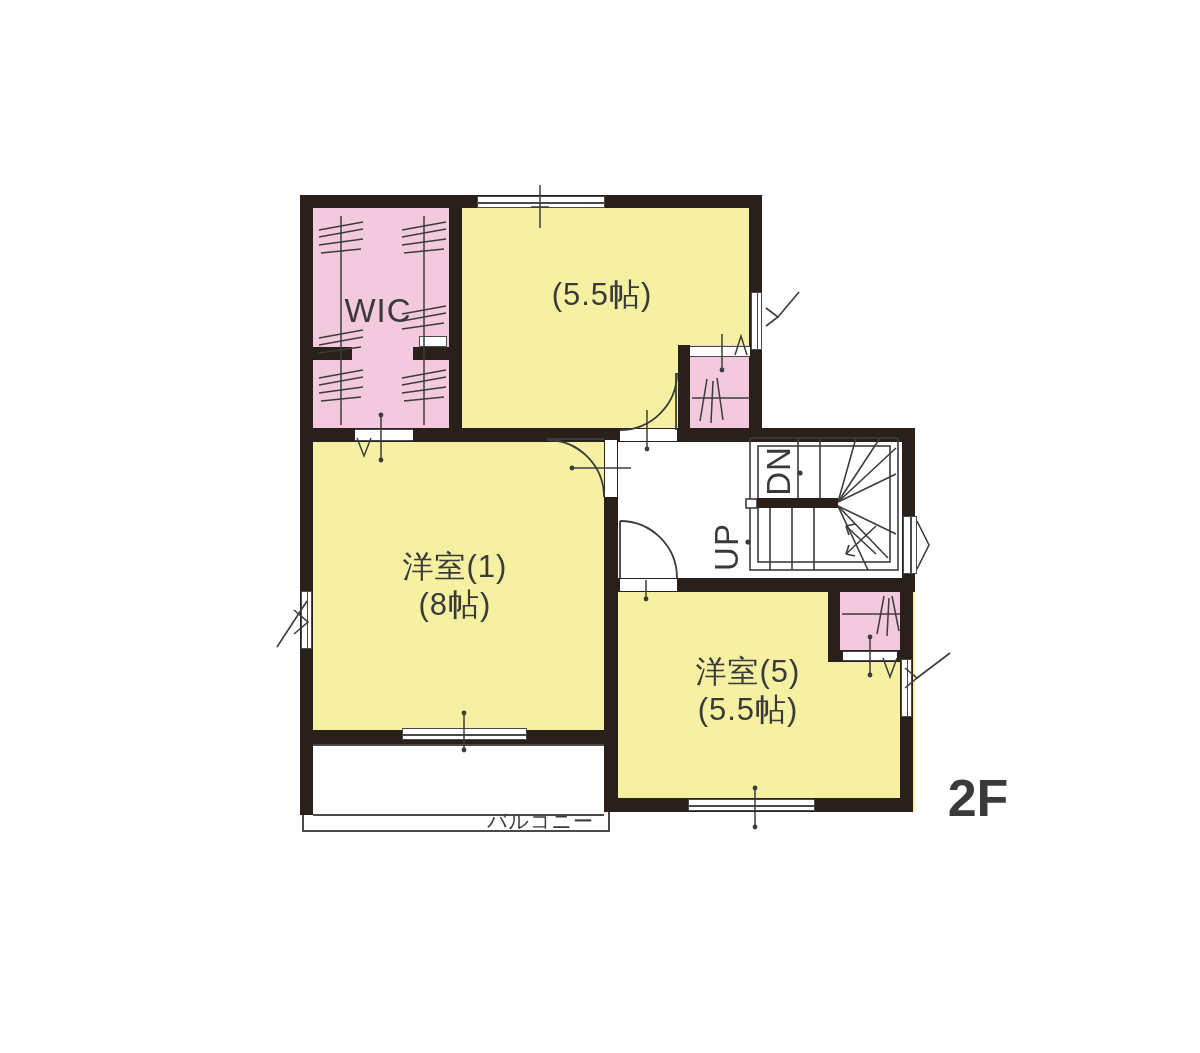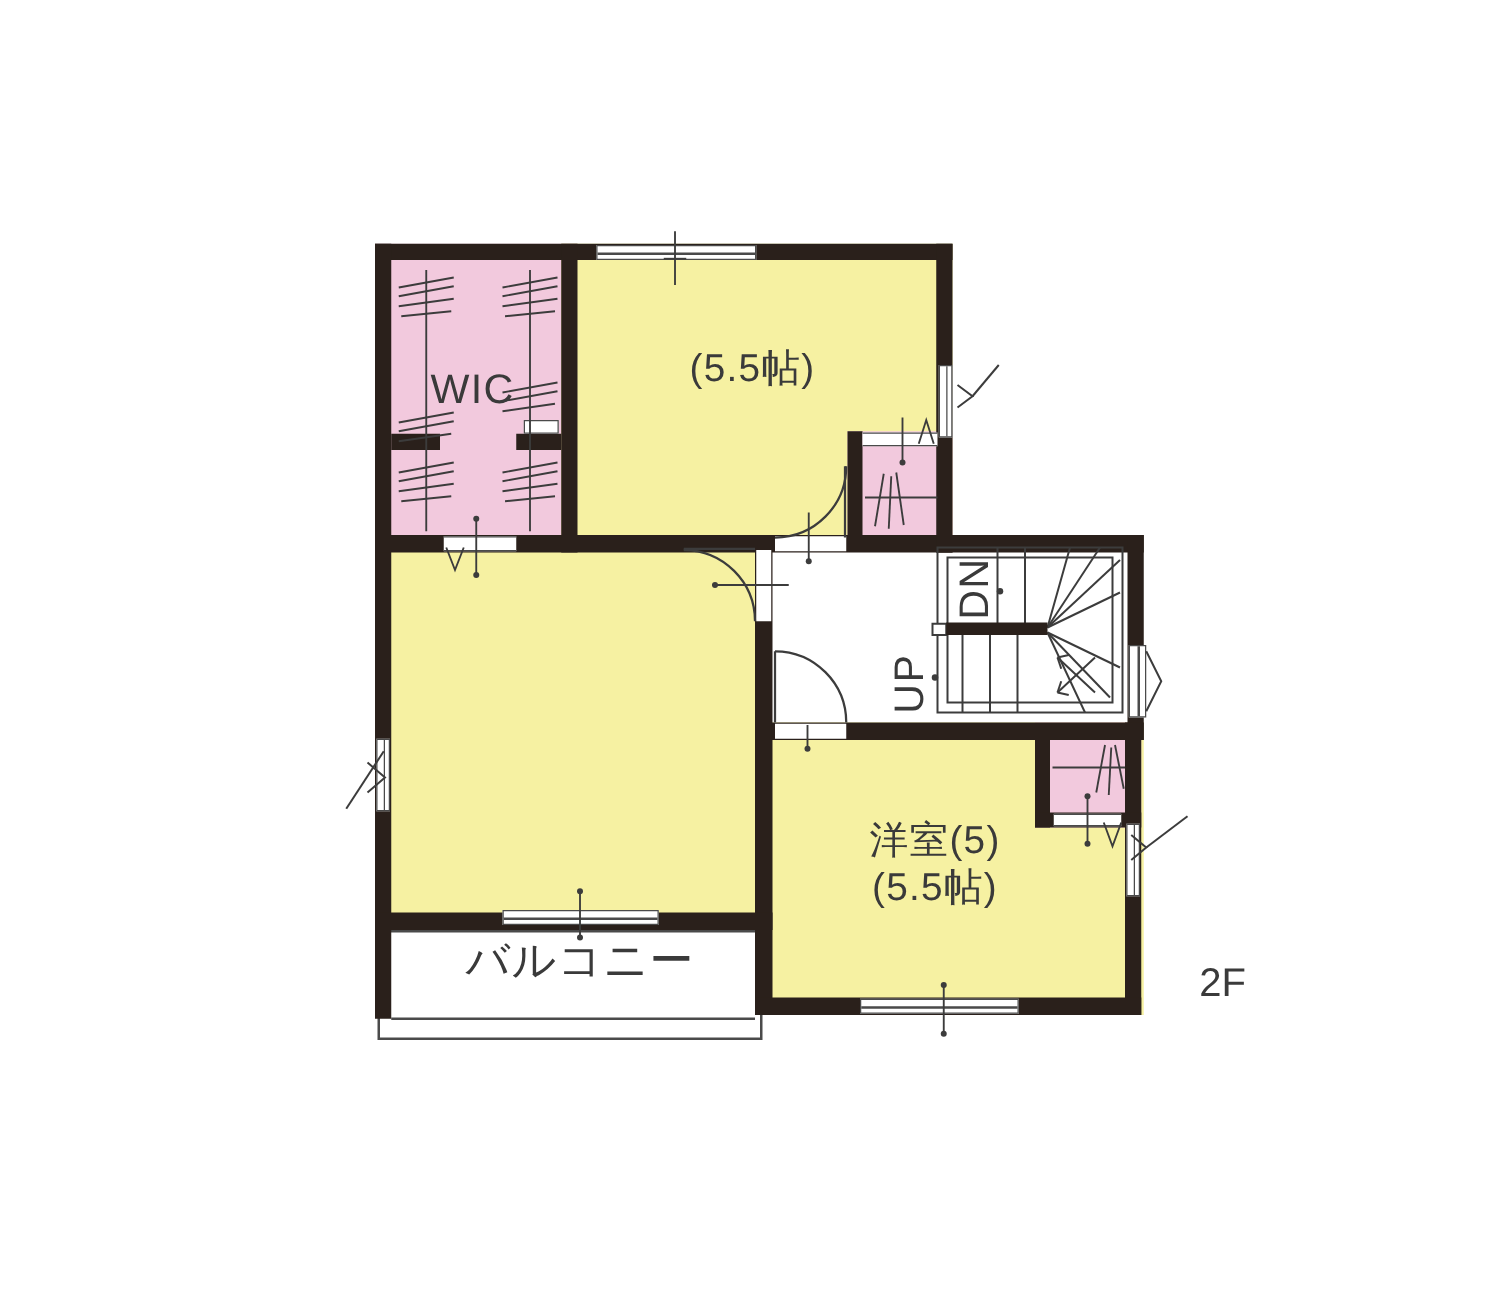--- a/index.html
+++ b/index.html
@@ -14,21 +14,21 @@
   .gap.lined{border-top:1.5px solid #4a4a4a;border-bottom:1.5px solid #4a4a4a;box-sizing:border-box;}
   .win{position:absolute;background:#ffffff;border:1.5px solid #4a4a4a;box-sizing:border-box;}
   .win .mid-h{position:absolute;left:0;right:0;top:50%;height:1.5px;background:#4a4a4a;}
   .win .mid-v{position:absolute;top:0;bottom:0;left:50%;width:1.5px;background:#4a4a4a;}
   .rail{position:absolute;border:2px solid #4a4a4a;box-sizing:border-box;background:#ffffff;}
   .rline{position:absolute;background:#4a4a4a;}
   .lbl{position:absolute;text-align:center;font-weight:500;color:var(--text,#3a3a3a);}
   .room-lbl{font-size:31px;line-height:38px;letter-spacing:1px;white-space:nowrap;}
   .rot{transform:rotate(-90deg);transform-origin:center center;font-size:33px;font-weight:500;letter-spacing:1px;}
   svg.overlay{position:absolute;left:0;top:0;color:var(--line,#3C3C3C);}
-  .floor-lbl{font-size:32px;font-weight:400;}
+  .floor-lbl{font-size:52px;font-weight:700;}
 </style>
 </head>
 <body>
 
 <div class="stage">
 
   <div class="fill pink" style="left:300px;top:195px;width:162px;height:247px;"></div>
   <div class="fill yellow" style="left:449px;top:195px;width:313px;height:247px;"></div>
   <div class="fill yellow" style="left:300px;top:428px;width:318px;height:316px;"></div>
   <div class="fill white" style="left:604px;top:428px;width:311px;height:164px;"></div>
@@ -219,25 +219,29 @@
       <line x1="917" y1="678" x2="950" y2="653"></line>
     </g>
   </svg>
 
   <div class="lbl room-lbl" style="left:318px;top:292px;width:120px;font-size:33px;">
     <span>WIC</span>
   </div>
   <div class="lbl room-lbl" style="left:472px;top:276px;width:260px;">
     <div>(5.5帖)</div>
   </div>
+  <div class="lbl room-lbl" style="left:325px;top:548px;width:260px;">
+    <div>洋室(1)</div>
+    <div>(8帖)</div>
+  </div>
   <div class="lbl room-lbl" style="left:618px;top:653px;width:260px;">
     <div>洋室(5)</div>
     <div>(5.5帖)</div>
   </div>
-  <div class="lbl room-lbl" style="left:334px;top:750px;width:260px;font-size:35px;">
+  <div class="lbl room-lbl" style="left:334px;top:802px;width:260px;font-size:20px;text-align:right;">
     <span>バルコニー</span>
   </div>
   <div class="lbl rot" style="left:697px;top:532px;width:60px;height:30px;line-height:30px;">
     <span>UP</span>
   </div>
   <div class="lbl rot" style="left:749px;top:456px;width:60px;height:30px;line-height:30px;">
     <span>DN</span>
   </div>
   <div class="lbl floor-lbl" style="left:938px;top:768px;width:80px;">
     <span>2F</span>

